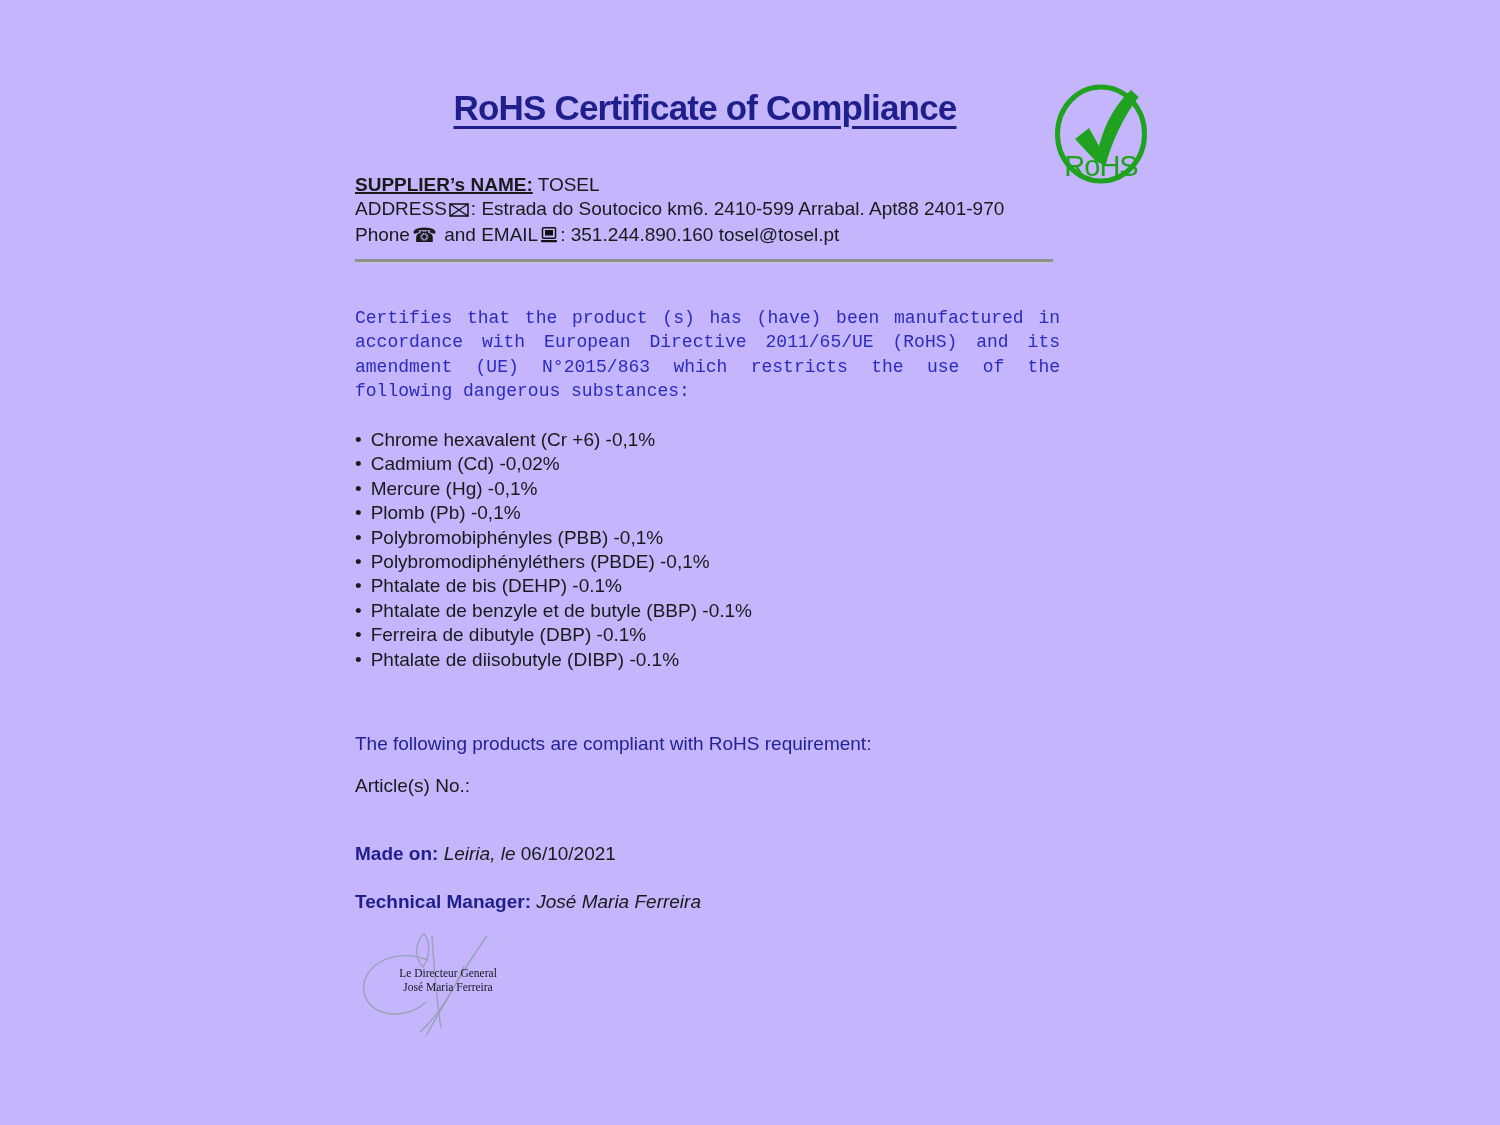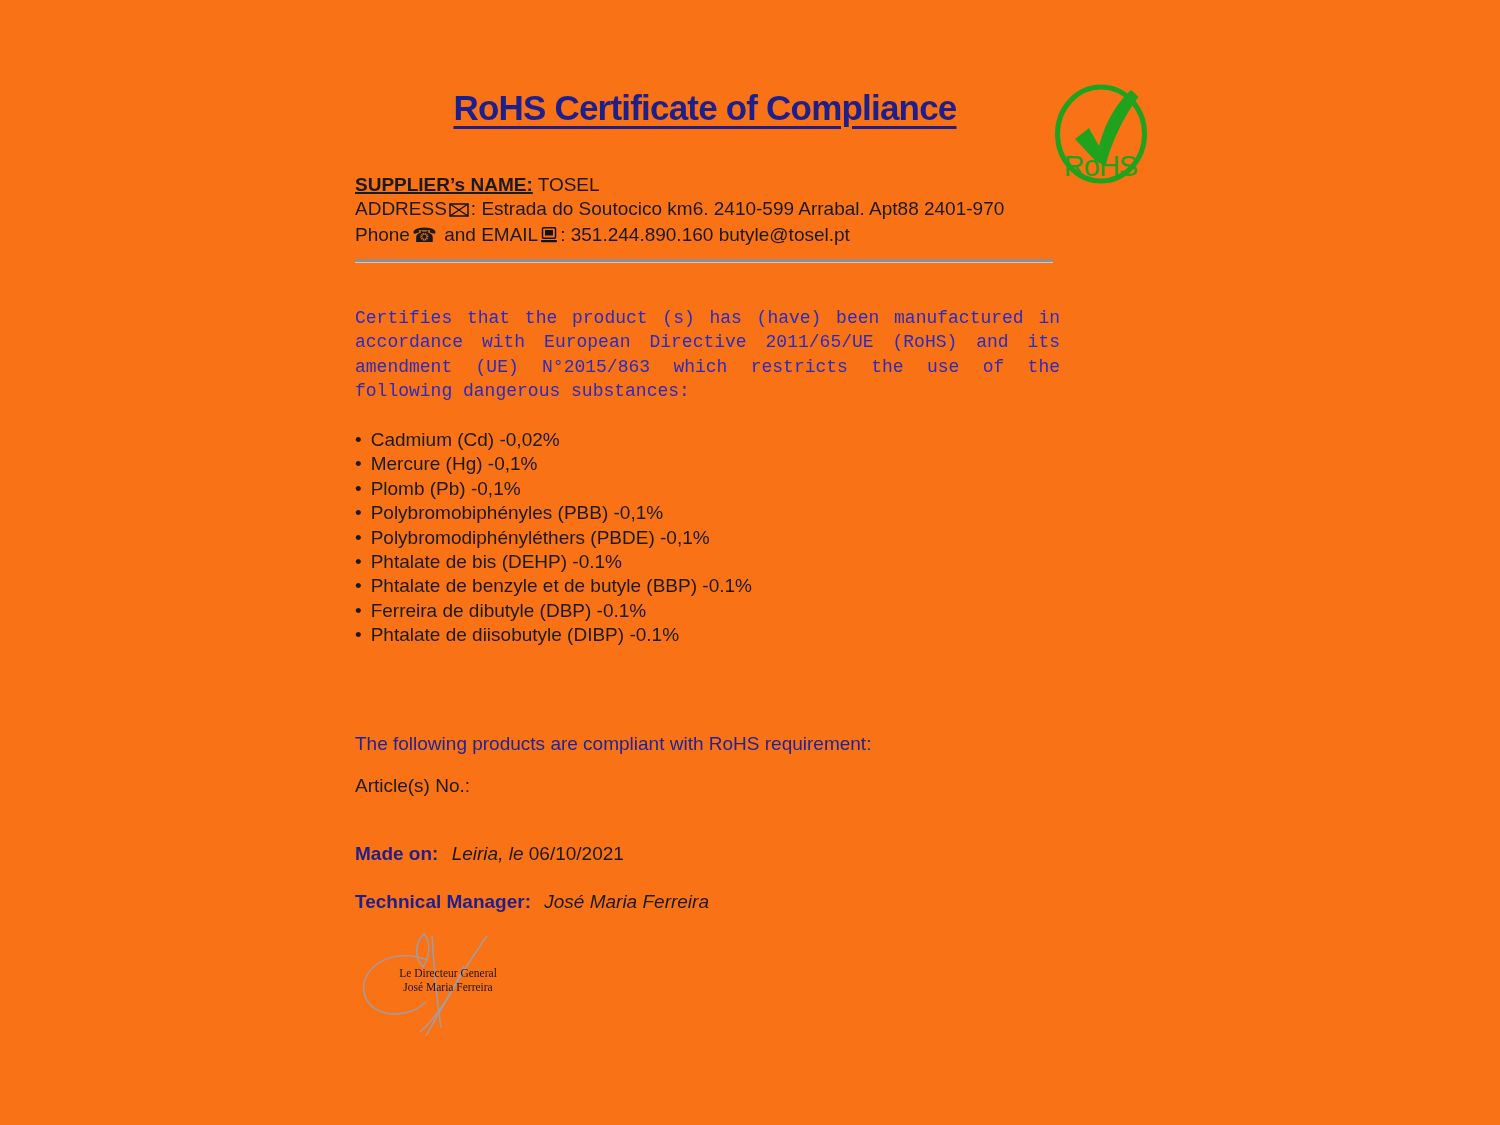--- a/index.html
+++ b/index.html
@@ -1,19 +1,19 @@
 <!DOCTYPE html>
 <html><head>
 <meta charset="utf-8">
 <style>
   html,body{margin:0;padding:0;background:#ffffff;}
   .page{
     position:relative;
     width:1500px;height:1125px;
-    background:#f97316;
+    background:#c4b5fd;
     font-family:"Liberation Sans",sans-serif;
     color:#1a1a1a;
     overflow:hidden;
   }
   
   .title-wrap{
     position:absolute;left:355px;top:88px;width:700px;
     text-align:center;
   }
   .title-text{
@@ -65,21 +65,21 @@
   }
   .made-on{
     position:absolute;left:355px;top:843px;
     font-size:19px;color:#1a1a1a;
   }
   .manager{
     position:absolute;left:355px;top:891px;
     font-size:19px;color:#1a1a1a;
   }
   .navy{color:#1F1F8C;}
-  .it{font-style:italic;margin-left:8px;}
+  .it{font-style:italic;}
   
   .signature{position:absolute;left:358px;top:920px;width:160px;height:135px;}
   .signature svg{position:absolute;left:0;top:0;}
   .sig-text{
     position:absolute;left:25px;top:46px;width:130px;
     text-align:center;
     font-family:"Liberation Serif",serif;
     font-size:11.5px;line-height:14px;color:#16161e;
   }
 </style>
@@ -108,29 +108,30 @@
       <span>ADDRESS</span><span class="inline-icon"><svg width="20" height="14" viewBox="0 0 20 14">
             <rect x="1" y="1" width="18" height="12" fill="none" stroke="#111" stroke-width="1.5"></rect>
             <path d="M1 1 L19 13 M19 1 L1 13" fill="none" stroke="#111" stroke-width="1.3"></path>
           </svg></span><span>: Estrada do Soutocico km6. 2410-599 Arrabal. Apt88 2401-970</span>
     </div>
     <div>
       <span>Phone</span><span class="phone-glyph">☎</span><span> and EMAIL</span><span class="inline-icon"><svg width="18" height="16" viewBox="0 0 18 16">
             <rect x="2.5" y="0.8" width="13" height="10.5" rx="1" fill="none" stroke="#111" stroke-width="1.5"></rect>
             <rect x="5" y="3" width="8" height="5.5" fill="#111"></rect>
             <rect x="1" y="13" width="16" height="2.3" rx="0.8" fill="#111"></rect>
-          </svg></span><span>: 351.244.890.160 butyle@tosel.pt</span>
+          </svg></span><span>: 351.244.890.160 tosel@tosel.pt</span>
     </div>
   </div>
 
   <div class="rule"></div>
 
   <div class="cert-para">Certifies that the product (s) has (have) been manufactured in accordance with European Directive 2011/65/UE (RoHS) and its amendment (UE) N°2015/863 which restricts the use of the following dangerous substances:</div>
 
   <ul class="substances">
+    <li>Chrome hexavalent (Cr +6) -0,1%</li>
     <li>Cadmium (Cd) -0,02%</li>
     <li>Mercure (Hg) -0,1%</li>
     <li>Plomb (Pb) -0,1%</li>
     <li>Polybromobiphényles (PBB) -0,1%</li>
     <li>Polybromodiphényléthers (PBDE) -0,1%</li>
     <li>Phtalate de bis (DEHP) -0.1%</li>
     <li>Phtalate de benzyle et de butyle (BBP) -0.1%</li>
     <li>Ferreira de dibutyle (DBP) -0.1%</li>
     <li>Phtalate de diisobutyle (DIBP) -0.1%</li>
   </ul>

